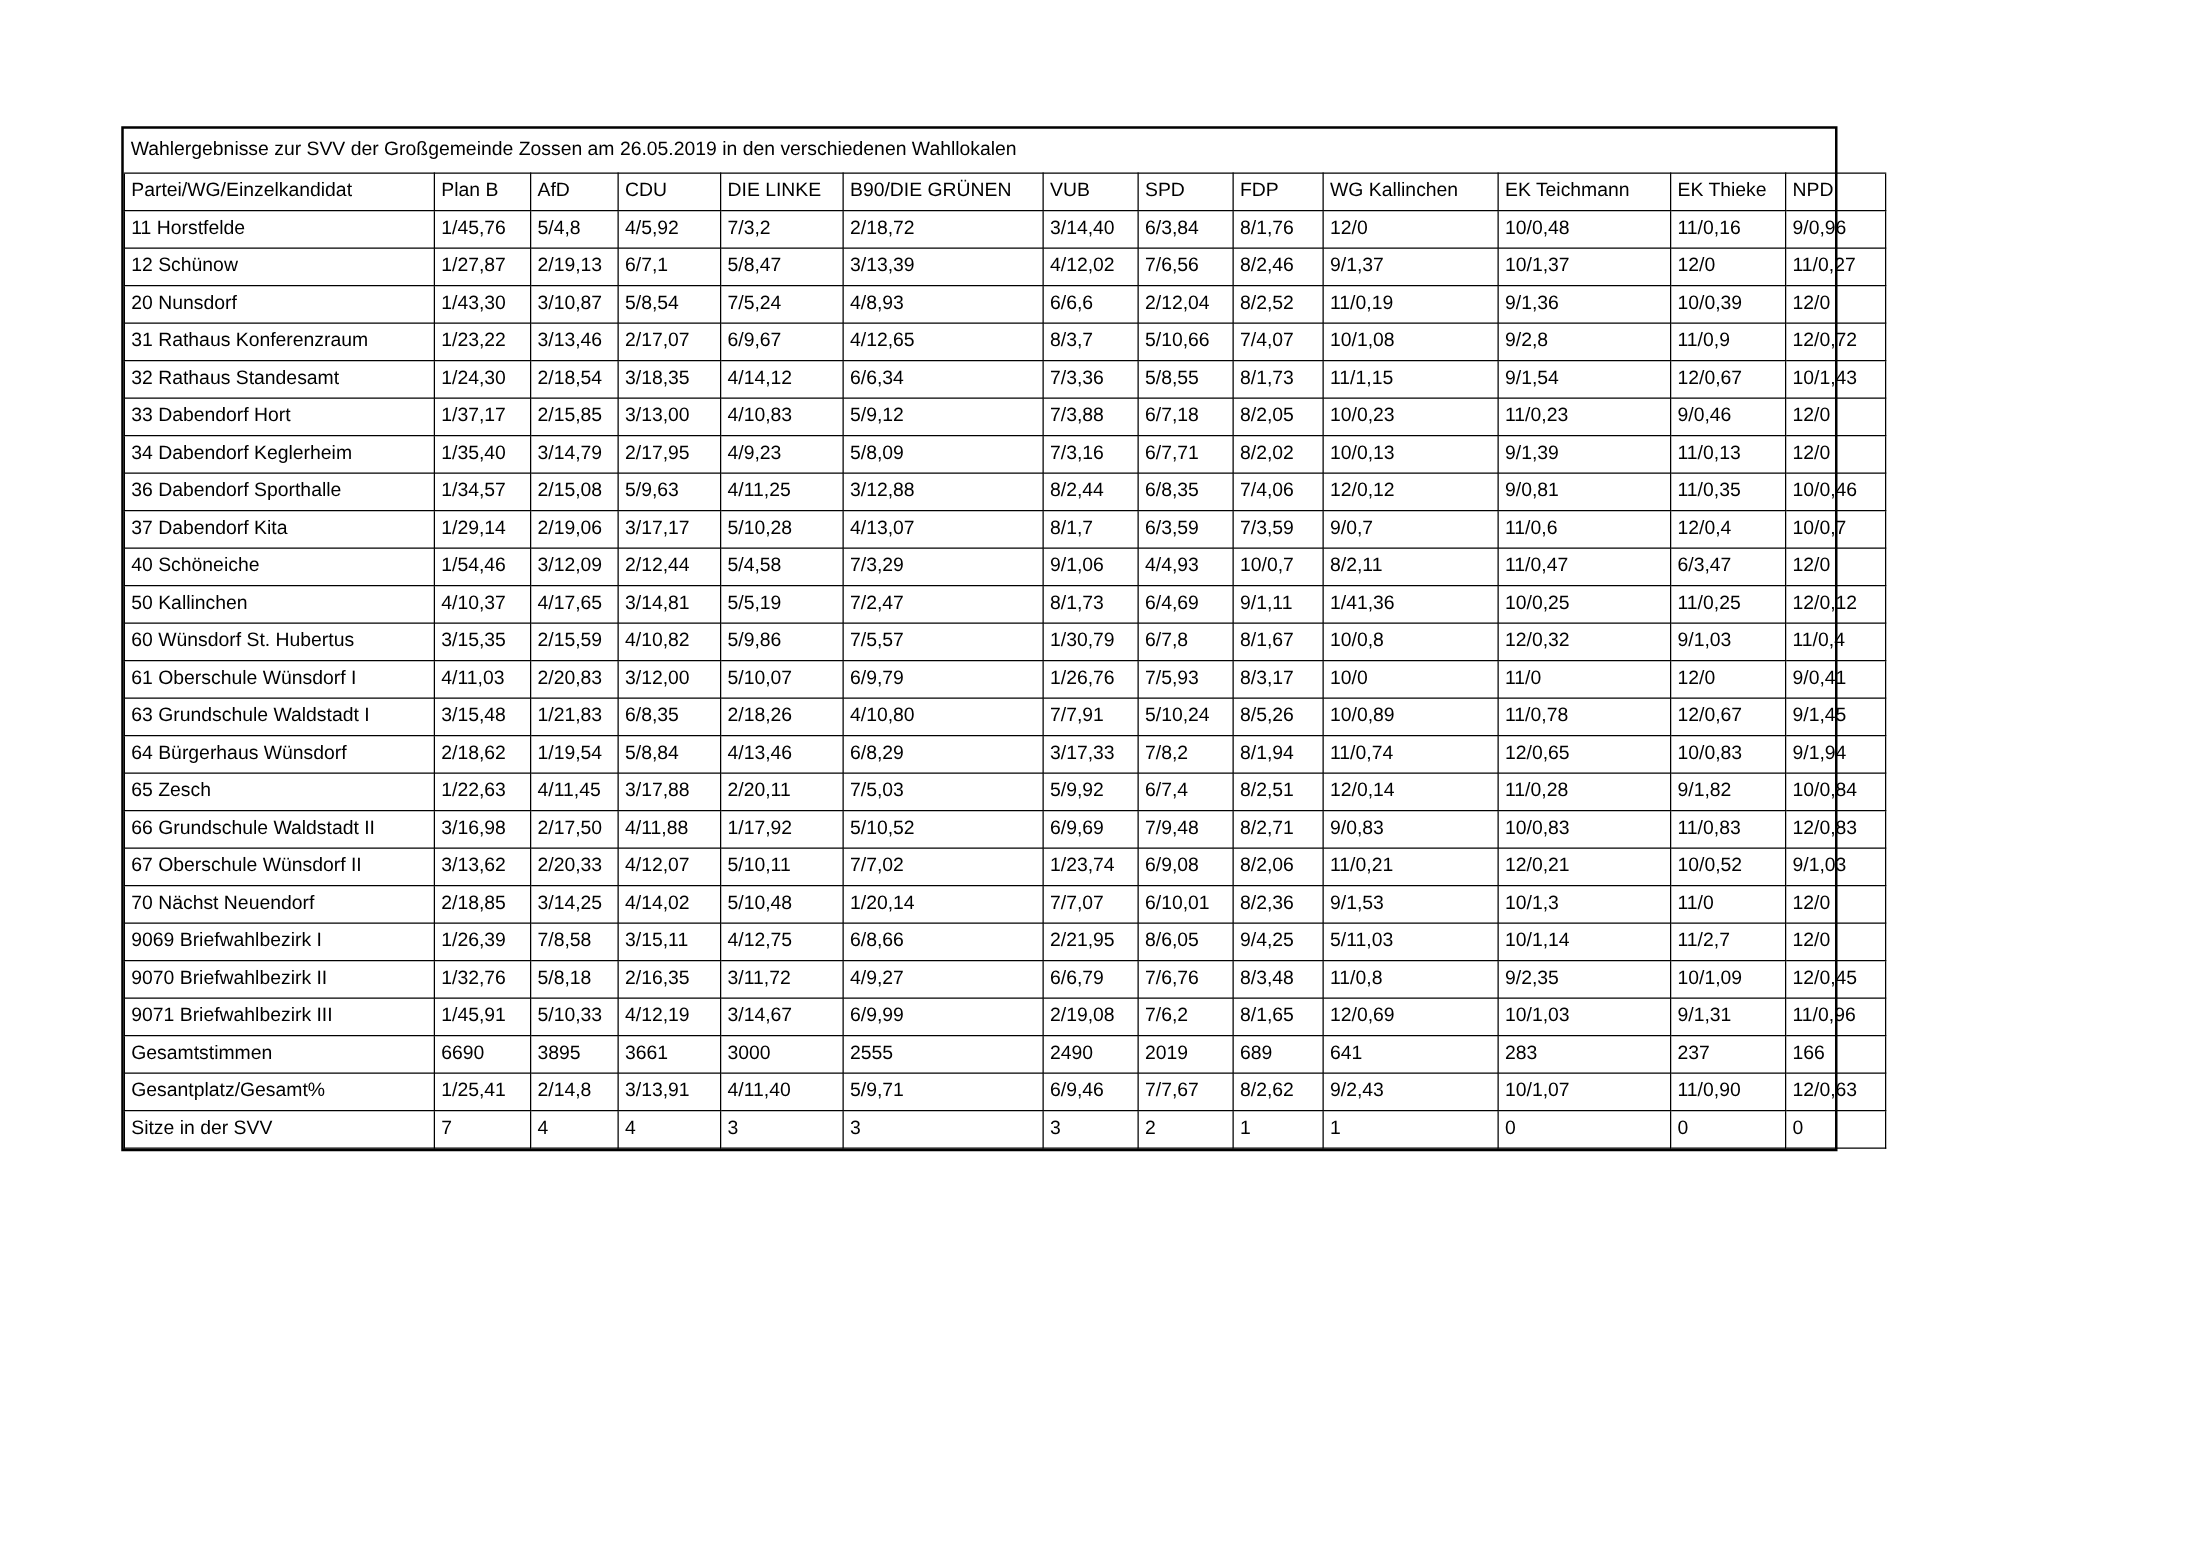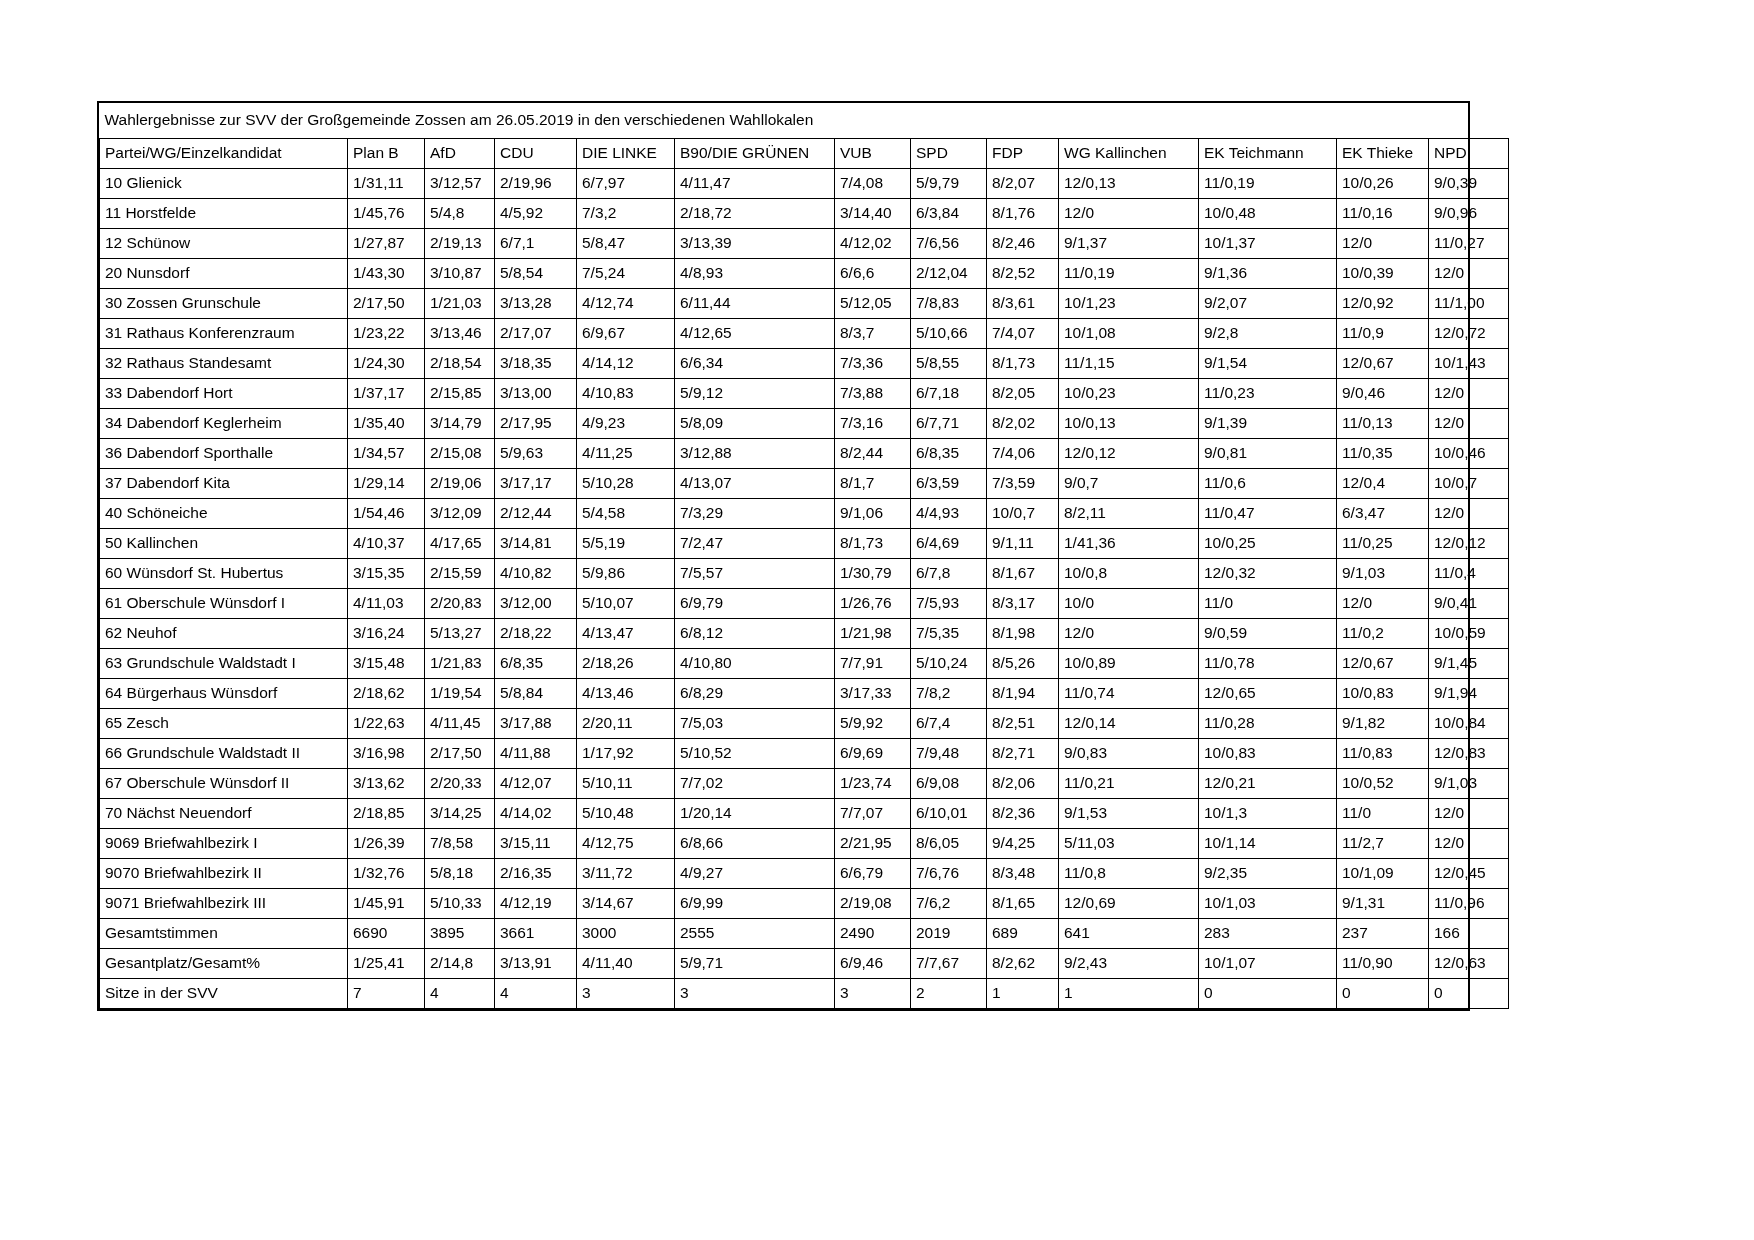--- a/index.html
+++ b/index.html
@@ -103,35 +103,20 @@
             <th>SPD</th>
             <th>FDP</th>
             <th>WG Kallinchen</th>
             <th>EK Teichmann</th>
             <th>EK Thieke</th>
             <th>NPD</th>
           </tr>
       </thead>
       <tbody>
           <tr>
-            <td>10 Glienick</td>
-            <td>1/31,11</td>
-            <td>3/12,57</td>
-            <td>2/19,96</td>
-            <td>6/7,97</td>
-            <td>4/11,47</td>
-            <td>7/4,08</td>
-            <td>5/9,79</td>
-            <td>8/2,07</td>
-            <td>12/0,13</td>
-            <td>11/0,19</td>
-            <td>10/0,26</td>
-            <td>9/0,39</td>
-          </tr>
-          <tr>
             <td>11 Horstfelde</td>
             <td>1/45,76</td>
             <td>5/4,8</td>
             <td>4/5,92</td>
             <td>7/3,2</td>
             <td>2/18,72</td>
             <td>3/14,40</td>
             <td>6/3,84</td>
             <td>8/1,76</td>
             <td>12/0</td>
@@ -161,35 +146,20 @@
             <td>5/8,54</td>
             <td>7/5,24</td>
             <td>4/8,93</td>
             <td>6/6,6</td>
             <td>2/12,04</td>
             <td>8/2,52</td>
             <td>11/0,19</td>
             <td>9/1,36</td>
             <td>10/0,39</td>
             <td>12/0</td>
-          </tr>
-          <tr>
-            <td>30 Zossen Grunschule</td>
-            <td>2/17,50</td>
-            <td>1/21,03</td>
-            <td>3/13,28</td>
-            <td>4/12,74</td>
-            <td>6/11,44</td>
-            <td>5/12,05</td>
-            <td>7/8,83</td>
-            <td>8/3,61</td>
-            <td>10/1,23</td>
-            <td>9/2,07</td>
-            <td>12/0,92</td>
-            <td>11/1,00</td>
           </tr>
           <tr>
             <td>31 Rathaus Konferenzraum</td>
             <td>1/23,22</td>
             <td>3/13,46</td>
             <td>2/17,07</td>
             <td>6/9,67</td>
             <td>4/12,65</td>
             <td>8/3,7</td>
             <td>5/10,66</td>
@@ -328,35 +298,20 @@
             <td>6/9,79</td>
             <td>1/26,76</td>
             <td>7/5,93</td>
             <td>8/3,17</td>
             <td>10/0</td>
             <td>11/0</td>
             <td>12/0</td>
             <td>9/0,41</td>
           </tr>
           <tr>
-            <td>62 Neuhof</td>
-            <td>3/16,24</td>
-            <td>5/13,27</td>
-            <td>2/18,22</td>
-            <td>4/13,47</td>
-            <td>6/8,12</td>
-            <td>1/21,98</td>
-            <td>7/5,35</td>
-            <td>8/1,98</td>
-            <td>12/0</td>
-            <td>9/0,59</td>
-            <td>11/0,2</td>
-            <td>10/0,59</td>
-          </tr>
-          <tr>
             <td>63 Grundschule Waldstadt I</td>
             <td>3/15,48</td>
             <td>1/21,83</td>
             <td>6/8,35</td>
             <td>2/18,26</td>
             <td>4/10,80</td>
             <td>7/7,91</td>
             <td>5/10,24</td>
             <td>8/5,26</td>
             <td>10/0,89</td>

